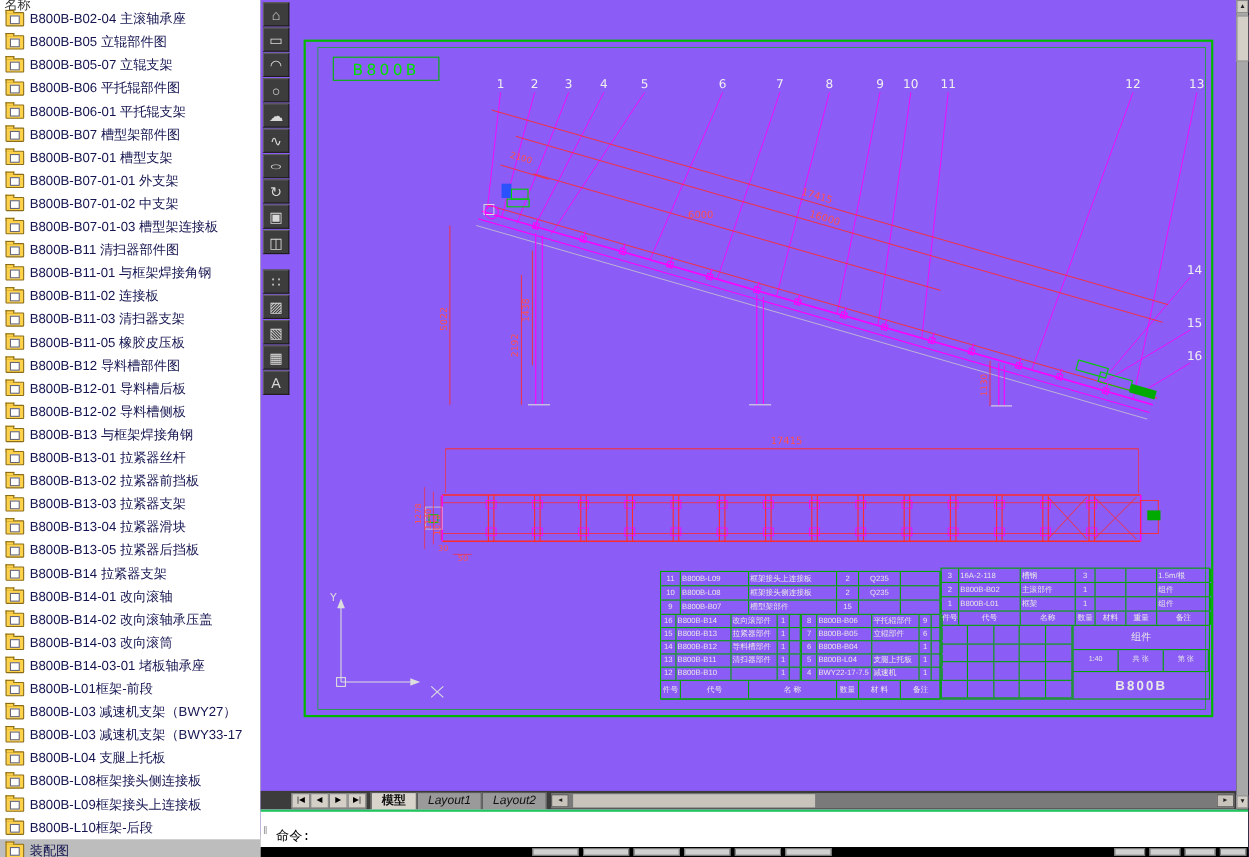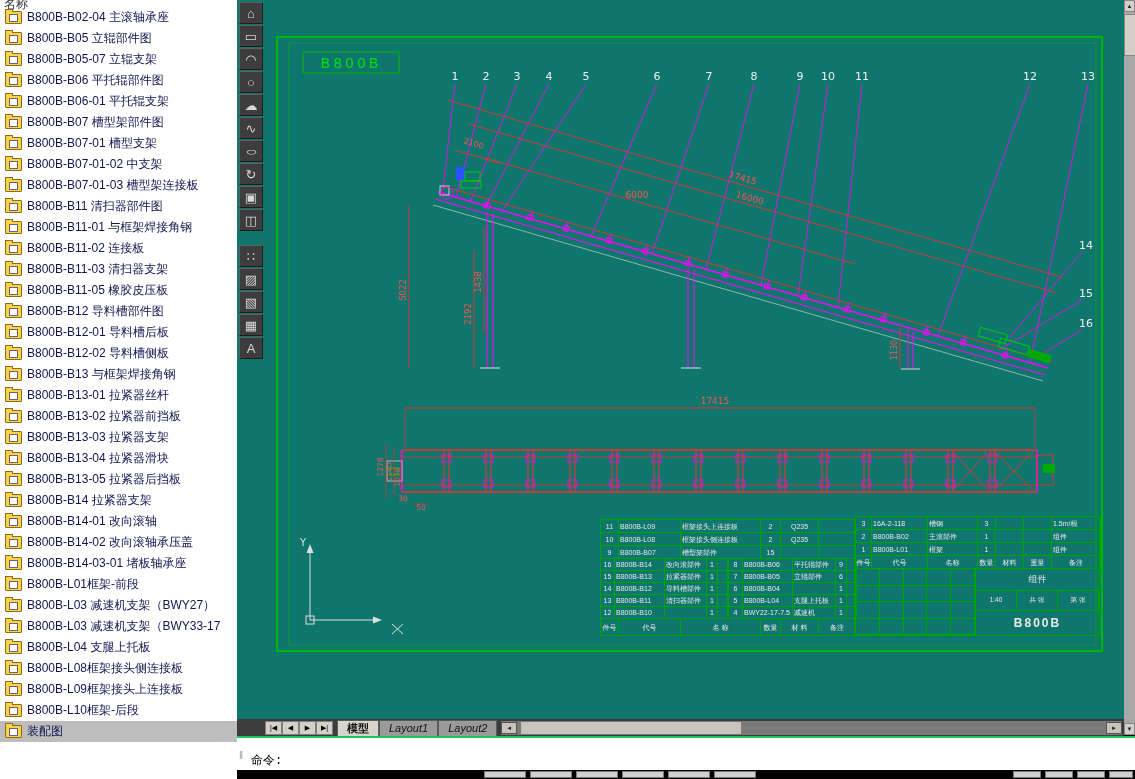--- a/index.html
+++ b/index.html
@@ -18,21 +18,21 @@
           background:#ffd24a;border:1px solid #8a6d1a;border-bottom:none;}
   .folder::after{content:"";position:absolute;top:2px;left:3px;width:7px;height:6px;background:#fff;border:1px solid #667;}
   
   .tool-column{position:absolute;left:239px;top:2px;width:26px;z-index:3;}
   .tbtn{display:block;width:24px;height:22px;margin:0 0 1px 0;padding:0;background:#3d3d3d;
         border:1px solid;border-color:#5f5f5f #1d1d1d #1d1d1d #5f5f5f;color:#d8d8d8;
         font-size:13px;line-height:19px;text-align:center;cursor:default;}
   .tbtn.gap{margin-top:14px;}
   .tbtn.wide span{display:inline-block;transform:scaleX(1.6) scaleY(.75);}
   
-  .drawing-area{position:absolute;left:237px;top:0;width:887px;height:760px;background:#0f766e;overflow:hidden;}
+  .drawing-area{position:absolute;left:237px;top:0;width:887px;height:760px;background:#8b5cf6;overflow:hidden;}
   svg text{font-family:"DejaVu Sans","Liberation Sans",sans-serif;}
   
   .bom{position:absolute;left:363px;top:516px;width:500px;height:120px;font-size:7px;color:#e8e8e8;line-height:1;}
   .bom *{box-sizing:border-box;}
   .bom-left{position:absolute;left:0;top:3px;width:255px;height:117px;border:1px solid #00a400;}
   .bom-right{position:absolute;left:255px;top:0;width:245px;height:120px;border:1px solid #00a400;}
   .bom .frow,.bom .srow,.bom .side-row,.bom .hrow-l,.bom .hrow-r{display:flex;border-bottom:1px solid #00a400;}
   .bom span{display:inline-flex;align-items:center;border-right:1px solid #00a400;overflow:hidden;
             white-space:nowrap;padding:0 1px;flex:none;height:100%;}
   .frow{height:13px;} .srow{height:12px;} .side-row{height:13px;} .hrow-l{height:17px;} .hrow-r{height:13px;}
@@ -143,20 +143,24 @@
           <div class="fitem">
             <span class="folder"></span>
             <span class="flabel">B800B-B07 槽型架部件图</span>
           </div>
 
           <div class="fitem">
             <span class="folder"></span>
             <span class="flabel">B800B-B07-01 槽型支架</span>
           </div>
 
+          <div class="fitem">
+            <span class="folder"></span>
+            <span class="flabel">B800B-B07-01-01 外支架</span>
+          </div>
 
           <div class="fitem">
             <span class="folder"></span>
             <span class="flabel">B800B-B07-01-02 中支架</span>
           </div>
 
           <div class="fitem">
             <span class="folder"></span>
             <span class="flabel">B800B-B07-01-03 槽型架连接板</span>
           </div>
@@ -239,20 +243,24 @@
           <div class="fitem">
             <span class="folder"></span>
             <span class="flabel">B800B-B14-01 改向滚轴</span>
           </div>
 
           <div class="fitem">
             <span class="folder"></span>
             <span class="flabel">B800B-B14-02 改向滚轴承压盖</span>
           </div>
 
+          <div class="fitem">
+            <span class="folder"></span>
+            <span class="flabel">B800B-B14-03 改向滚筒</span>
+          </div>
 
           <div class="fitem">
             <span class="folder"></span>
             <span class="flabel">B800B-B14-03-01 堵板轴承座</span>
           </div>
 
           <div class="fitem">
             <span class="folder"></span>
             <span class="flabel">B800B-L01框架-前段</span>
           </div>

